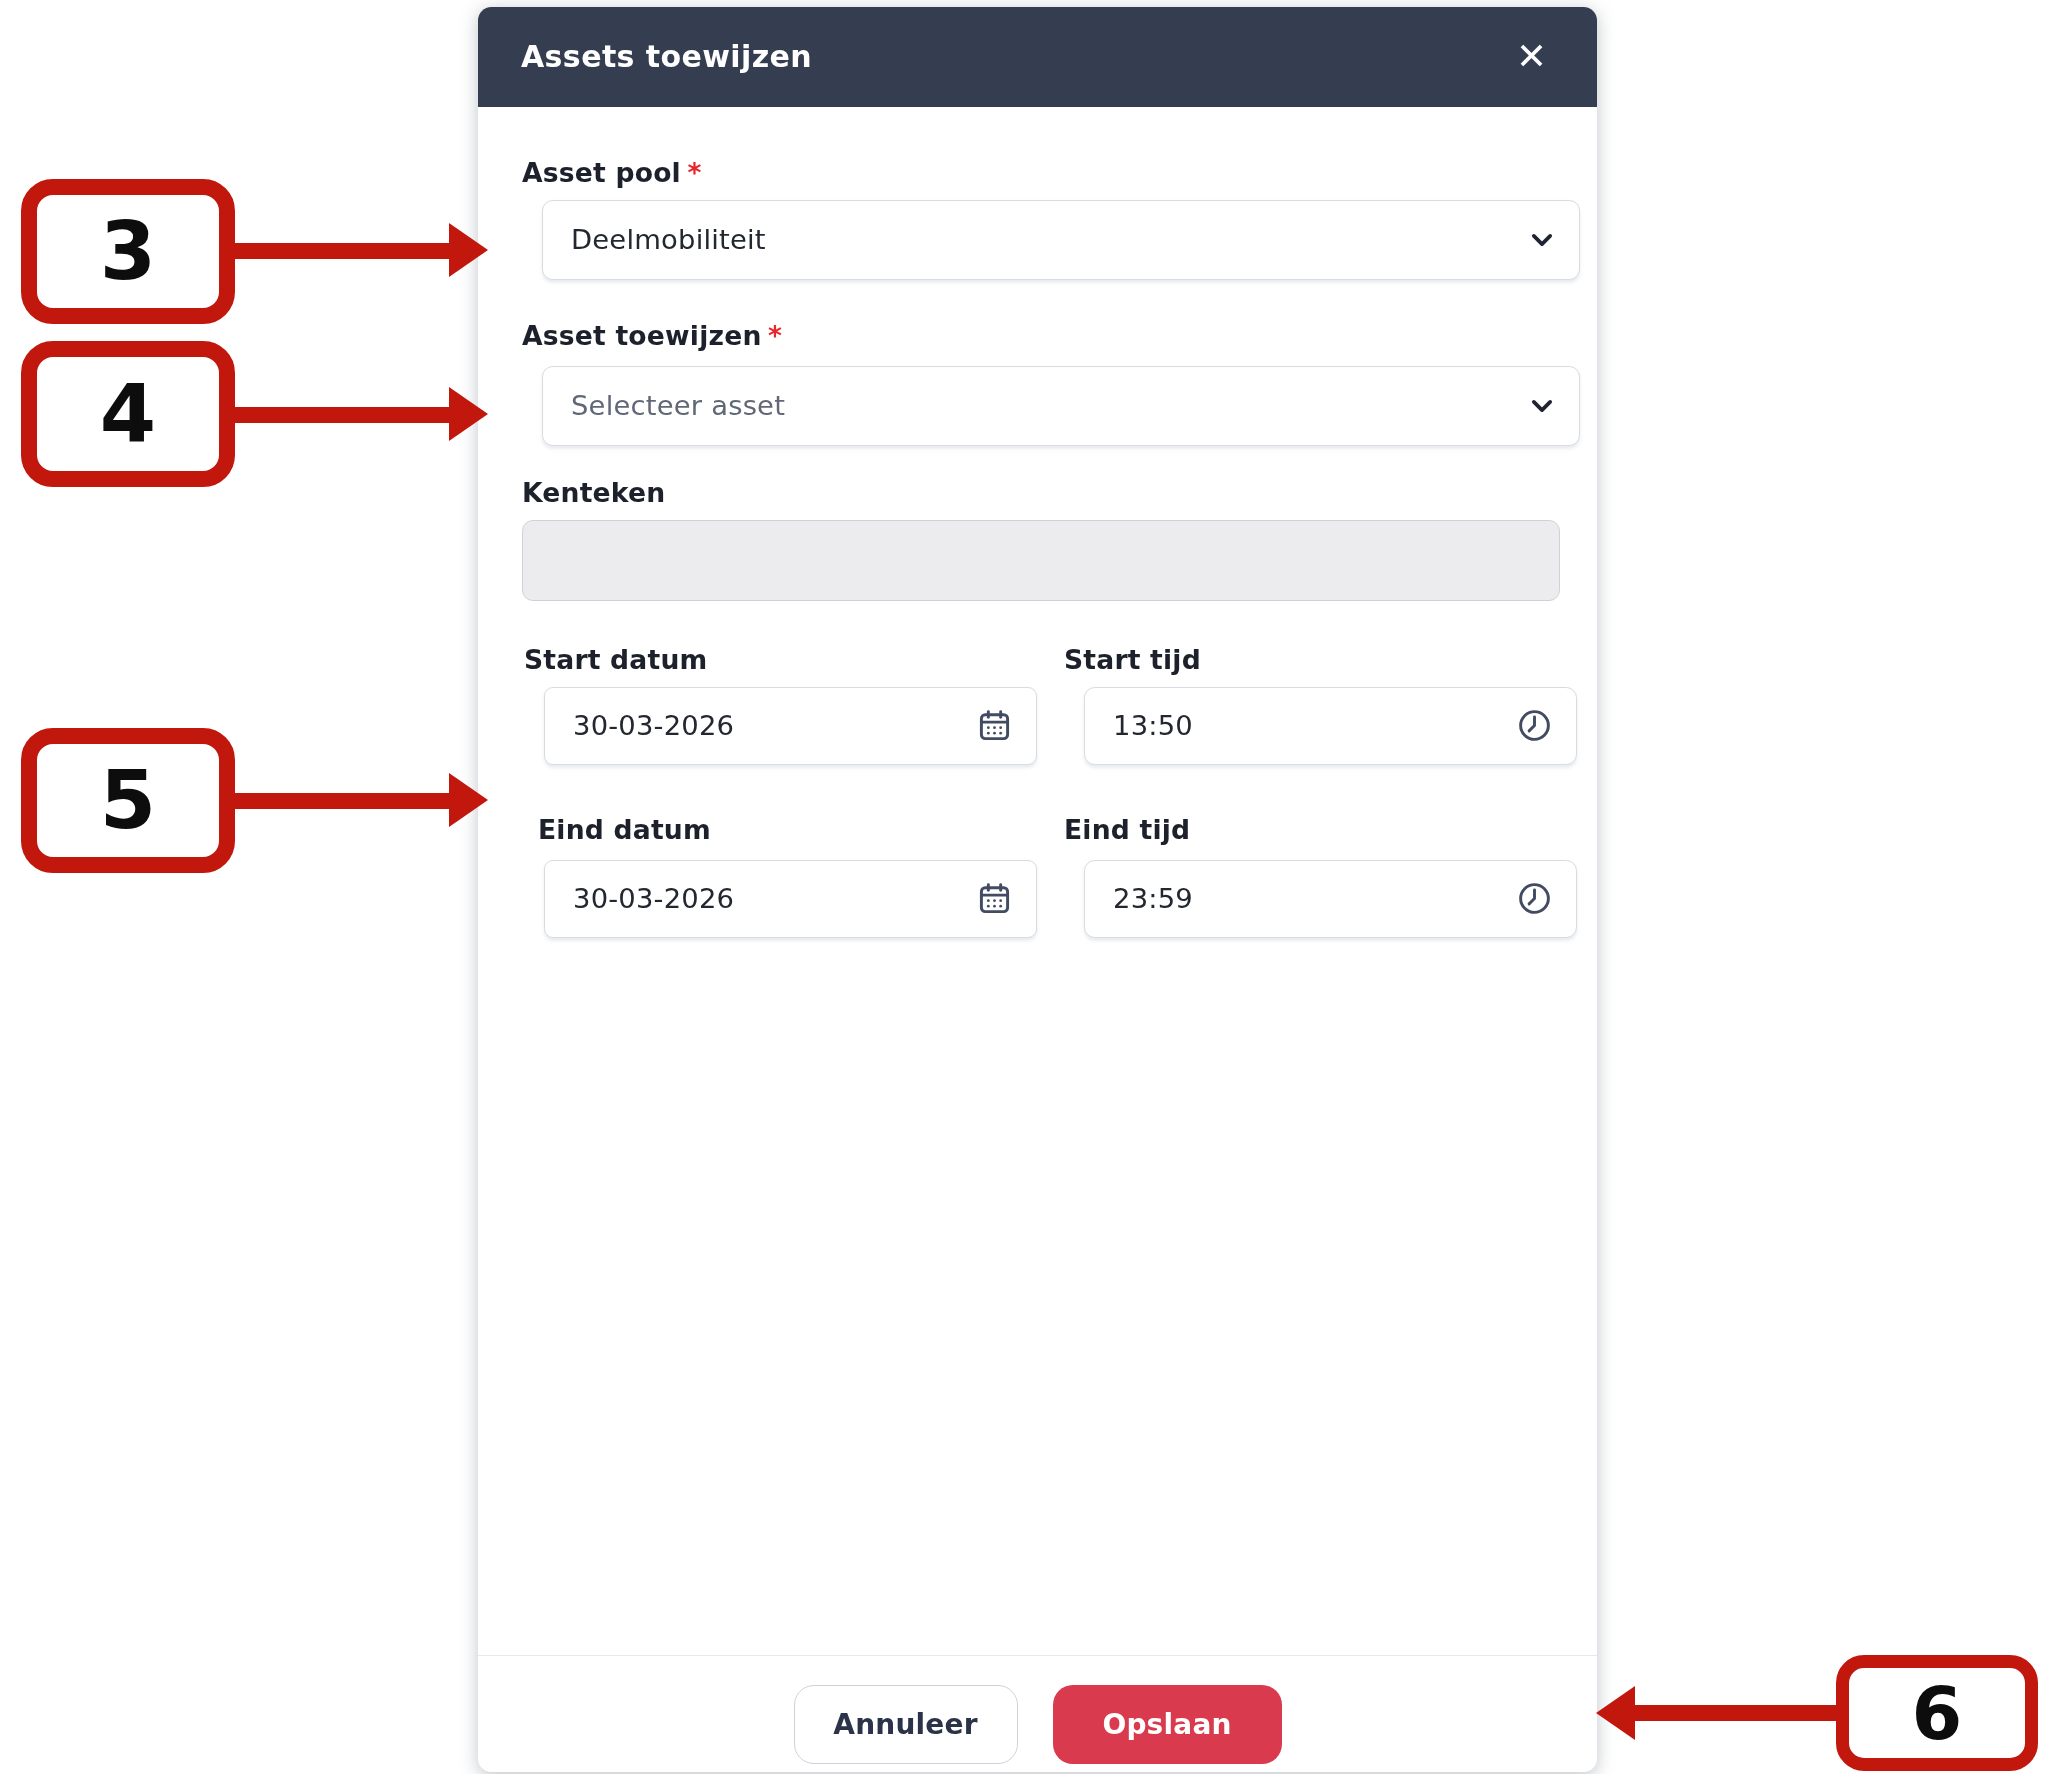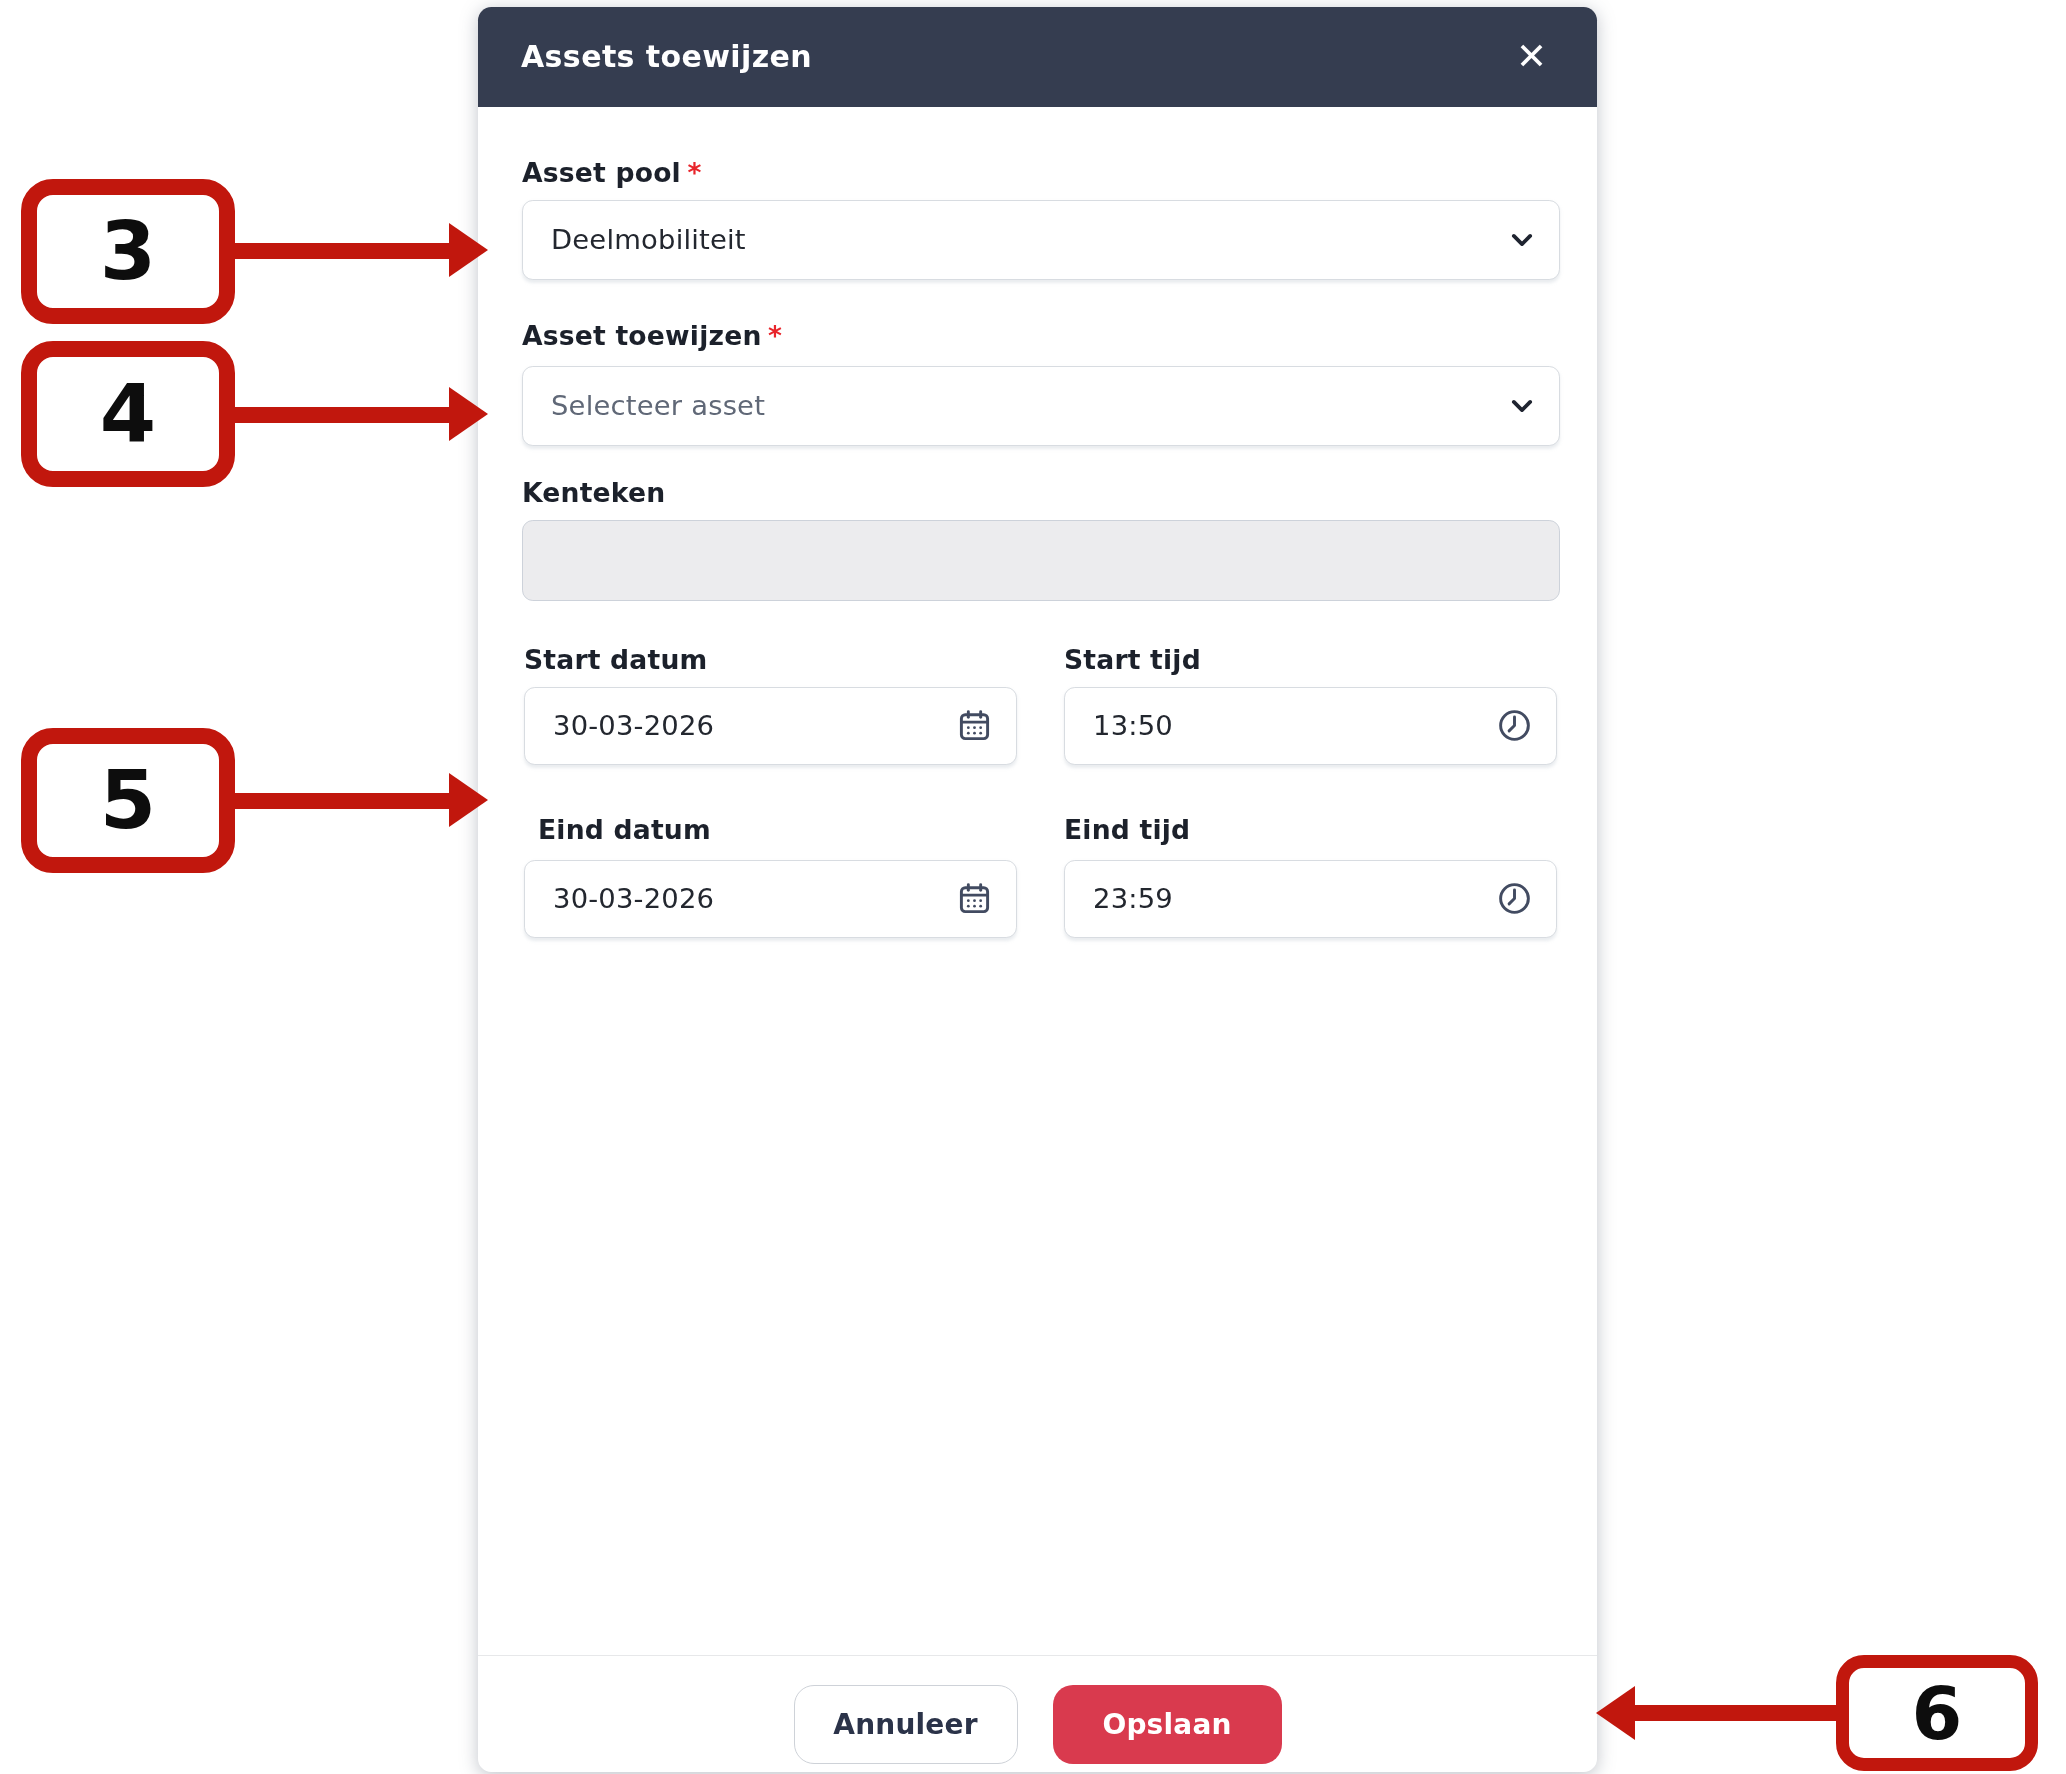--- a/index.html
+++ b/index.html
@@ -42,32 +42,33 @@
     position:absolute;left:44px;
     font-size:26.6px;font-weight:700;color:var(--label-color);letter-spacing:0.2px;
   }
   .req{color:#e8252b;font-weight:700;margin-left:6.6px;}
   .box{
     position:absolute;
     background:#fff;border:1.7px solid var(--border-color);border-radius:10.8px;
     display:flex;align-items:center;
     padding:0 23px 0 28px;
     box-shadow:0 2.5px 3.3px rgba(175,185,198,.28);
+    margin-left:20px;
   }
   .box .val{font-size:27.4px;color:var(--value-color);letter-spacing:0.2px;flex:1;}
   .box .ph{color:var(--placeholder-color);}
   .full{left:44px;width:1038px;height:80px;}
   .select .chev{flex:0 0 auto;margin-left:auto;}
   .disabled-input{
     position:absolute;left:44px;width:1038px;height:81px;
     background:#ececee;border:1.7px solid #cdd2da;border-radius:10.8px;
     color:var(--value-color);font-size:27.4px;padding:0 28px;
     font-family:"DejaVu Sans",sans-serif;
   }
-  .col1{left:46px;width:493px;height:78px;}
+  .col1{left:46px;width:493px;height:78px;border-radius:9px;}
   .col2{left:586px;width:493px;height:78px;}
   .lbl-col2{left:586px;}
   .divider{
     position:absolute;left:0;right:0;top:1648px;height:1.7px;background:#e7e8ea;
   }
   .footer{
     position:absolute;left:0;right:0;top:1678px;height:79px;
     display:flex;align-items:flex-end;justify-content:center;gap:35px;
   }
   .btn{

